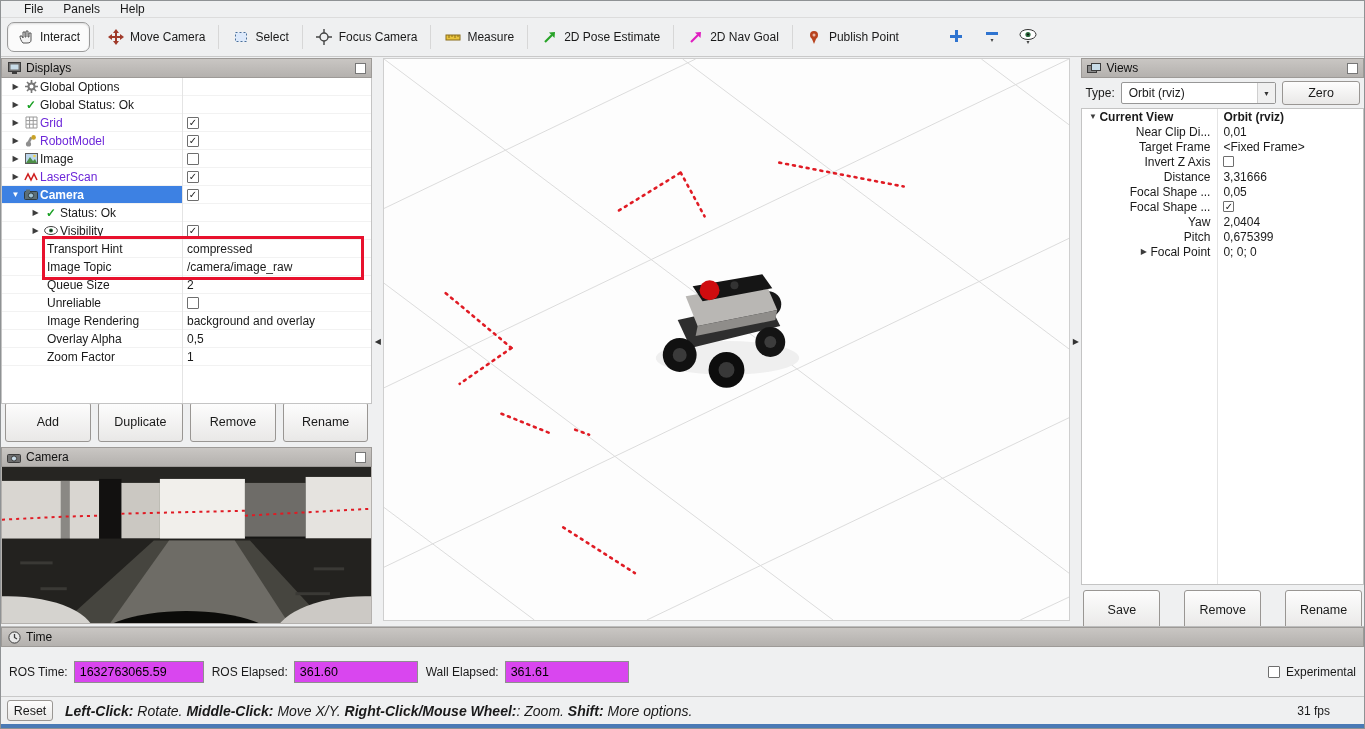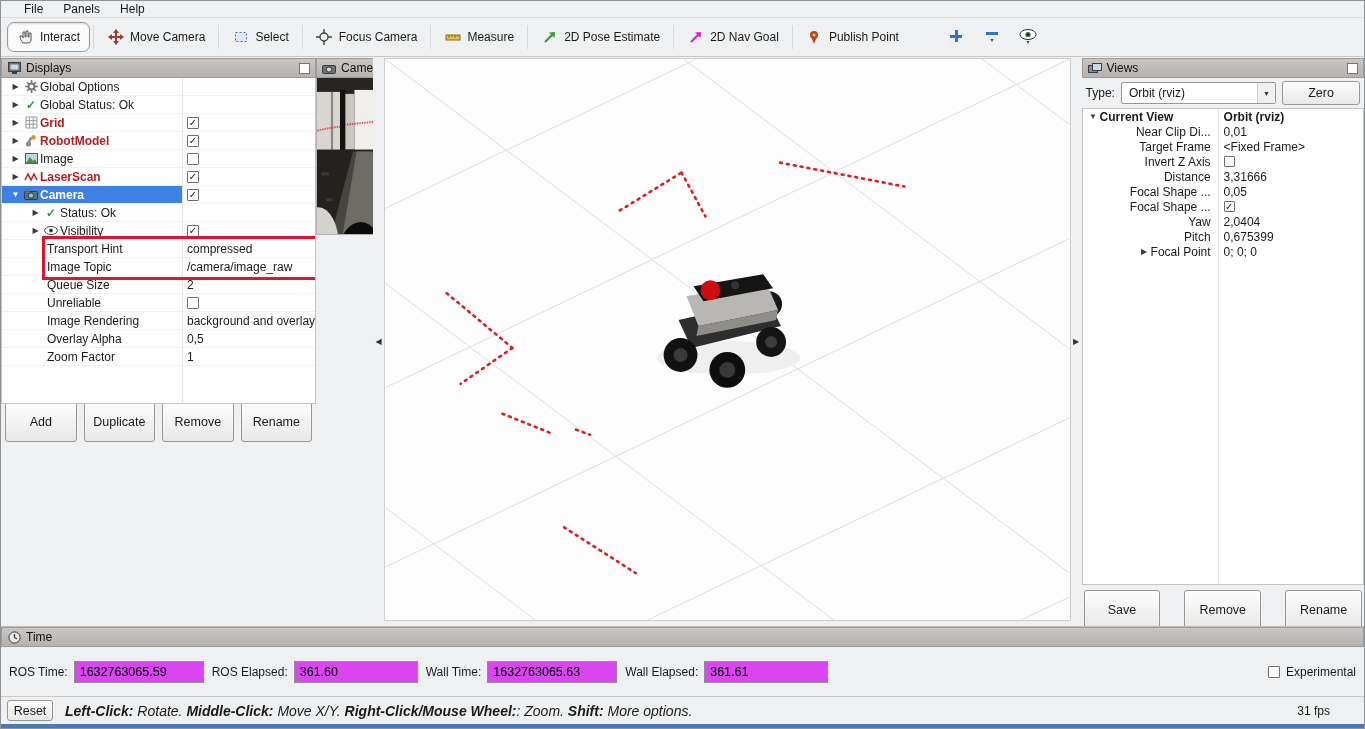--- a/index.html
+++ b/index.html
@@ -15,21 +15,21 @@
   .tool { display:flex; align-items:center; gap:6px; padding:5px 9px; border-radius:7px; border:1px solid transparent; height:30px; white-space:nowrap; }
   .tool.selected { background:#fbfbfb; border:1px solid #9a9a9a; box-shadow: inset 0 1px 2px rgba(0,0,0,.12); }
   .tsep { width:1px; height:24px; background:#d7d7d7; margin:0 3px; }
   .ticon { width:17px; height:17px; display:inline-flex; align-items:center; justify-content:center; }
   .tb-right { margin-left:34px; display:flex; align-items:flex-start; gap:10px; }
   .tb-mini { display:flex; flex-direction:column; align-items:center; width:26px; }
   .mini-arrow { font-size:6px; color:#444; line-height:5px; }
 
   
   .main { height: 569px; display:flex; }
-  .left-col { width:372px; display:flex; flex-direction:row; padding:1px 0 0 0; }
+  .left-col { width:372px; display:flex; flex-direction:column; padding:1px 0 0 0; }
   .splitter { width:11px; background:#eff0f1; display:flex; align-items:center; justify-content:center; color:#333; font-size:8px; cursor:col-resize; }
   .view3d { width:688px; height:563px; background:#fdfdfd; border:1px solid #cfcfcf; margin-top:1px; }
   .right-col { width:283px; display:flex; flex-direction:column; padding-top:1px; }
 
   
   .panel-header { height:20px; background:linear-gradient(#c9c6c3,#b4b1ae); border:1px solid #9d9a97; display:flex; align-items:center; padding:0 5px; gap:5px; }
   .panel-title { color:#111; }
   .panel-sq { margin-left:auto; width:11px; height:11px; background:#fff; border:1px solid #777; }
   .hicon { width:14px; height:14px; display:inline-flex; align-items:center; justify-content:center; }
 
@@ -37,21 +37,21 @@
   .tree { position:relative; background:#fff; border:1px solid #c4c4c4; border-top:none; height:326px; overflow:hidden; }
   .vline { position:absolute; left:180px; top:0; bottom:0; width:1px; background:#e4e4e4; }
   .trow { display:flex; height:18px; align-items:stretch; border-bottom:1px solid #f2f2f2; }
   .cell-name { width:180px; display:flex; align-items:center; overflow:hidden; white-space:nowrap; }
   .cell-val { flex:1; display:flex; align-items:center; padding-left:5px; overflow:hidden; white-space:nowrap; }
   .exp { width:13px; font-size:8px; color:#3c3c3c; text-align:center; flex:none; }
   .ricon { width:18px; height:14px; display:inline-flex; align-items:center; justify-content:center; flex:none; }
   .lvl0 .cell-name { padding-left:7px; }
   .lvl1 .cell-name { padding-left:27px; }
   .prop1 .cell-name { padding-left:45px; }
-  .dblue { color:#b91c1c; font-weight:bold; }
+  .dblue { color:#6d28d9; font-weight:normal; }
   .trow.sel .cell-name { background:#3d81e3; color:#fff; font-weight:bold; }
   .trow.sel .exp { color:#fff; }
   .cb { width:12px; height:12px; border:1px solid #6e6e6e; background:#fff; display:inline-flex; align-items:center; justify-content:center; font-size:10px; color:#1a1a1a; border-radius:1px; }
   .cb.checked::after { content:"\2713"; margin-top:-1px; }
   .red-box { position:absolute; left:40px; top:158px; width:322px; height:44px; border:3px solid #e8112d; pointer-events:none; }
 
   .btn-row { height:36px; display:flex; align-items:center; gap:7px; padding:0 4px; }
   .btn { flex:1; height:40px; background:linear-gradient(#fdfdfd,#e9e8e7); border:1px solid #999693; border-radius:3px; font-size:12.5px; display:flex; align-items:center; justify-content:center; font-family:"Liberation Sans",sans-serif; }
 
   .left-spacer { height:7px; }
@@ -655,24 +655,20 @@
     <div class="time-body">
       <div class="tfield">
         <span>ROS Time:</span>
         <input class="tinput" value="1632763065.59" style="">
       </div>
       <div class="tfield">
         <span>ROS Elapsed:</span>
         <input class="tinput short" value="361.60" style="">
       </div>
       <div class="tfield">
-        <span>Wall Time:</span>
-        <input class="tinput" value="1632763065.63" style="">
-      </div>
-      <div class="tfield">
         <span>Wall Elapsed:</span>
         <input class="tinput short" value="361.61" style="">
       </div>
       <div class="exp-check">
         <span class="cb"></span>
         <span>Experimental</span>
       </div>
     </div>
   </div>
 

